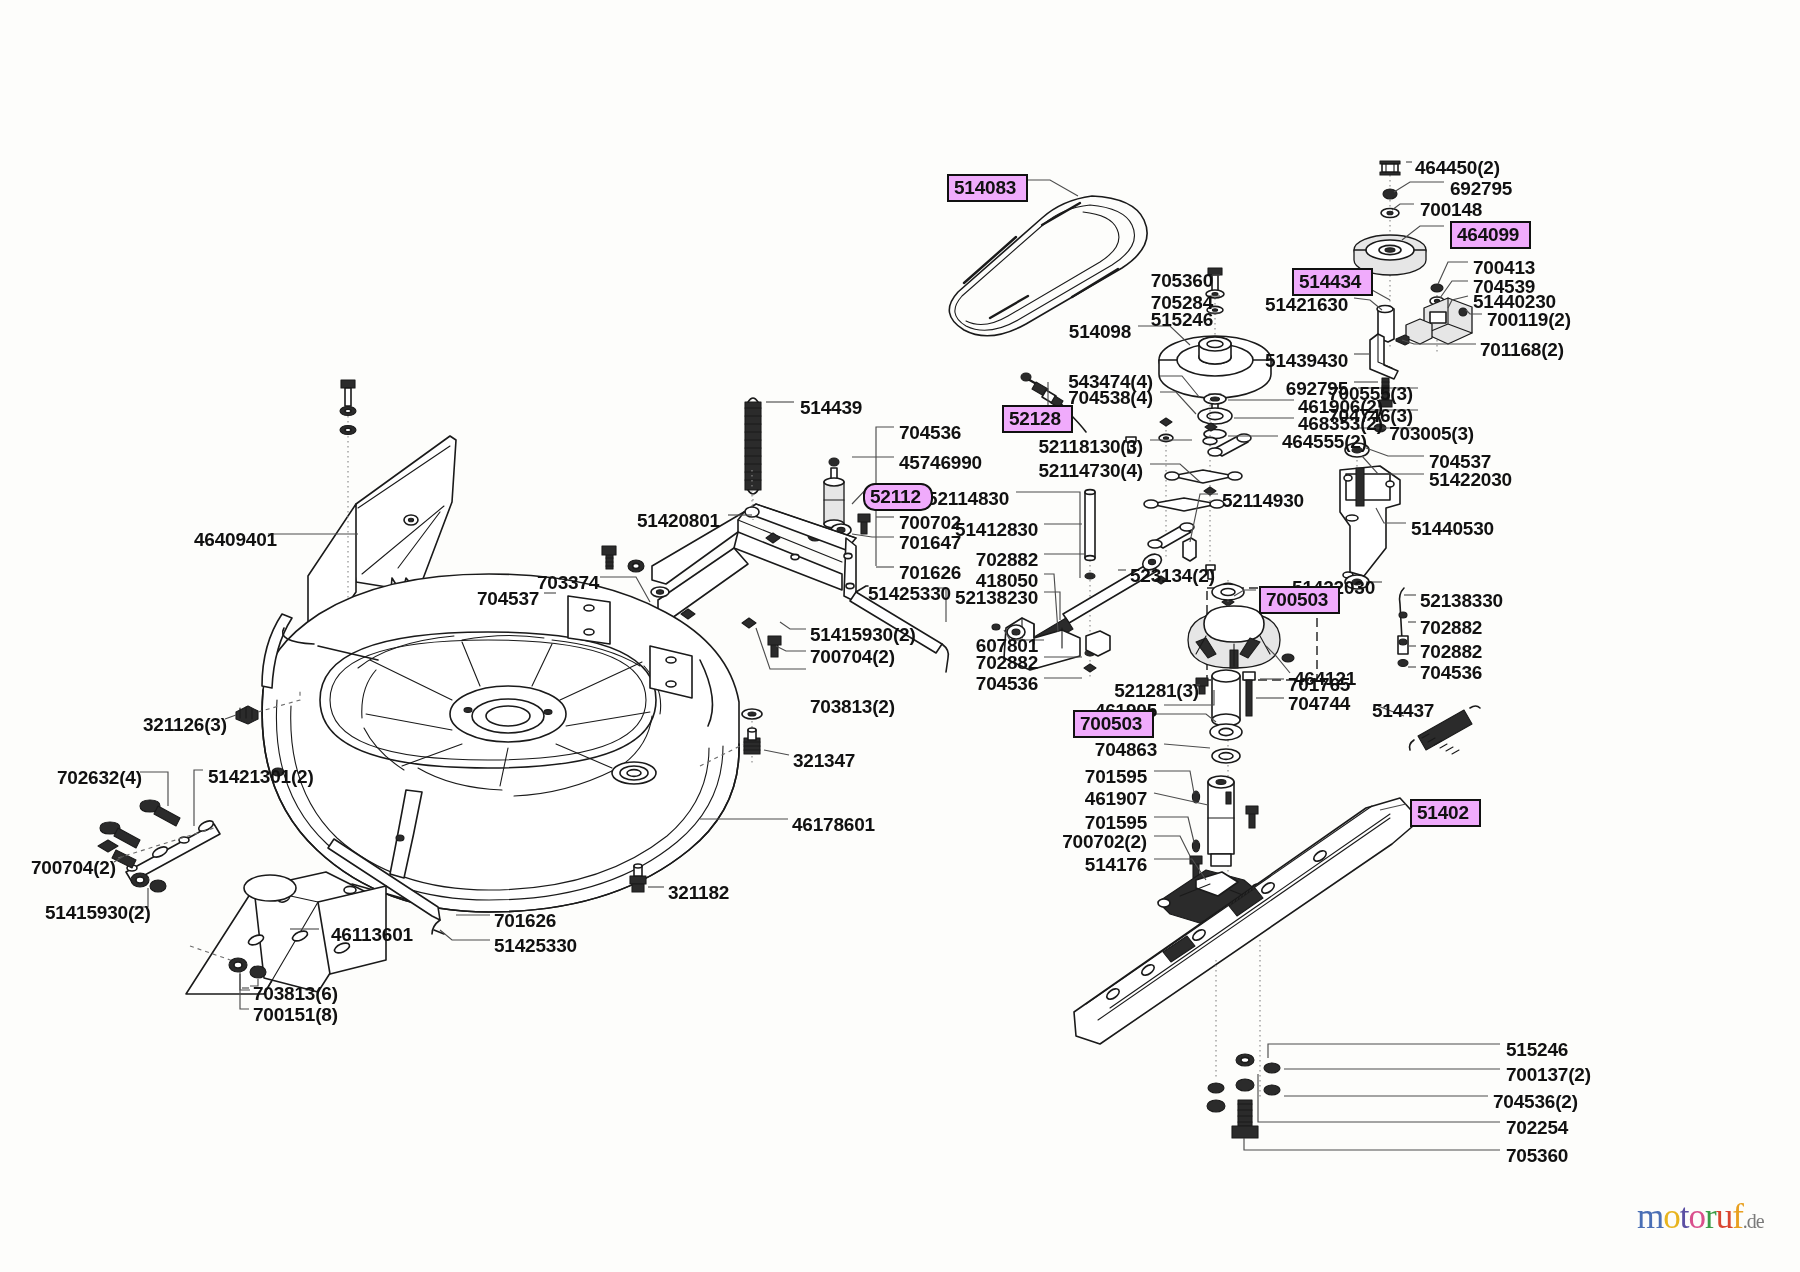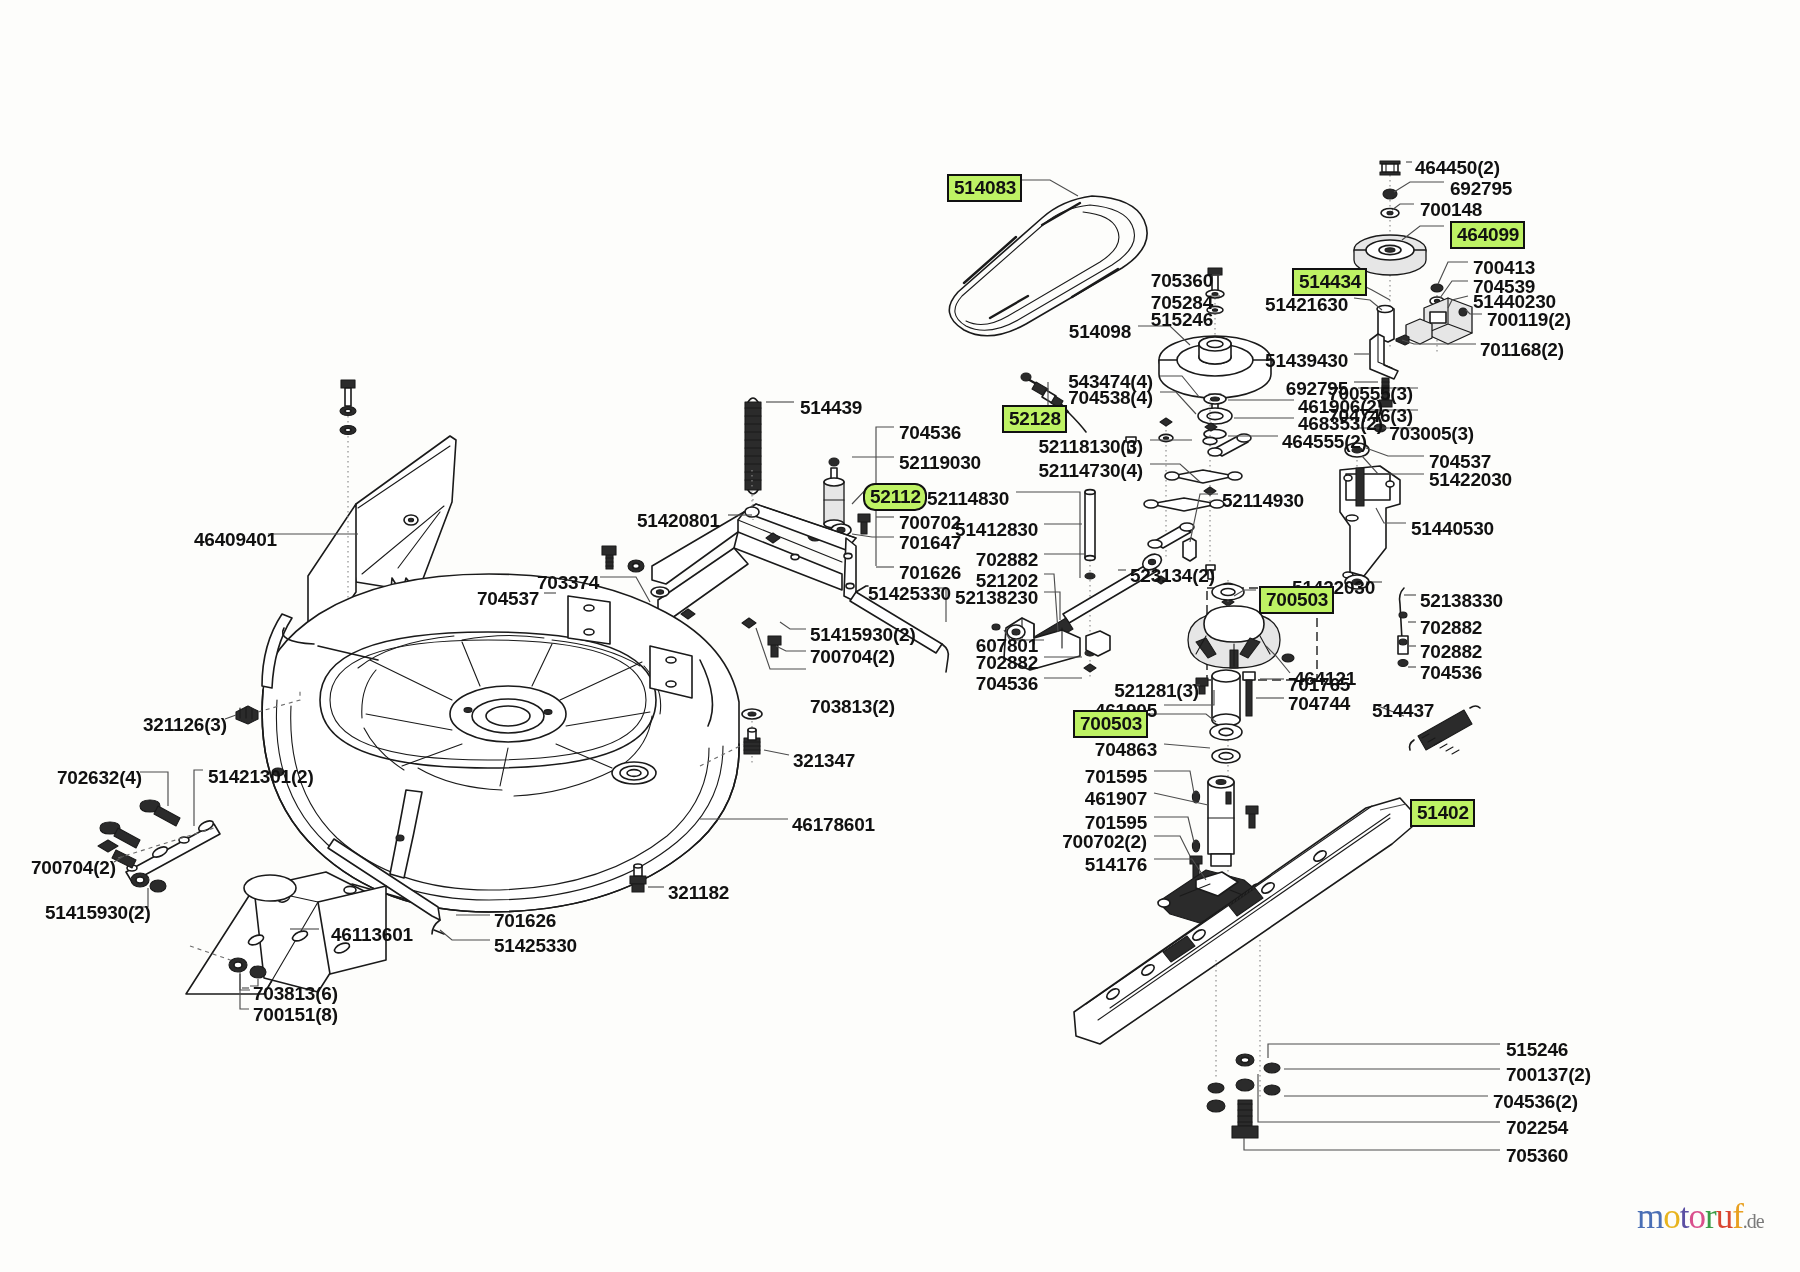--- a/index.html
+++ b/index.html
@@ -28,22 +28,22 @@
     font-size: 19px;
     font-weight: bold;
     color: #111111;
     white-space: nowrap;
     line-height: 1;
     letter-spacing: -0.2px;
   }
   .lbl.r { transform: translateX(-100%); }
   .lbl.boxed {
     border: 2px solid #111111;
-    padding: 2px 4px 3px 5px;
-    background: #bef264;
+    padding: 2px 10px 3px 5px;
+    background: #f0abfc;
     line-height: 1;
   }
   #watermark {
     position: absolute;
     left: 1637px;
     top: 1197px;
     font-family: "Liberation Serif", serif;
     font-size: 35px;
     font-weight: normal;
     letter-spacing: -1px;
@@ -653,21 +653,21 @@
       <div class="lbl" style="left: 1298px; top: 397px;">461906(2)</div>
       <div class="lbl" style="left: 1298px; top: 414px;">468353(2)</div>
       <div class="lbl" style="left: 1282px; top: 432px;">464555(2)</div>
       <div class="lbl boxed" style="left: 1002px; top: 405px;">52128</div>
       <div class="lbl r" style="left: 1143px; top: 437px;">52118130(3)</div>
       <div class="lbl r" style="left: 1143px; top: 461px;">52114730(4)</div>
       <div class="lbl" style="left: 1222px; top: 491px;">52114930</div>
       <div class="lbl r" style="left: 1009px; top: 489px;">52114830</div>
       <div class="lbl r" style="left: 1038px; top: 520px;">51412830</div>
       <div class="lbl r" style="left: 1038px; top: 550px;">702882</div>
-      <div class="lbl r" style="left: 1038px; top: 571px;">521202</div>
+      <div class="lbl r" style="left: 1038px; top: 571px;">418050</div>
       <div class="lbl r" style="left: 1038px; top: 588px;">52138230</div>
       <div class="lbl" style="left: 1130px; top: 566px;">523134(2)</div>
       <div class="lbl r" style="left: 1038px; top: 636px;">607801</div>
       <div class="lbl r" style="left: 1038px; top: 653px;">702882</div>
       <div class="lbl r" style="left: 1038px; top: 674px;">704536</div>
       <div class="lbl" style="left: 1429px; top: 452px;">704537</div>
       <div class="lbl" style="left: 1429px; top: 470px;">51422030</div>
       <div class="lbl" style="left: 1411px; top: 519px;">51440530</div>
       <div class="lbl r" style="left: 1375px; top: 578px;">51422030</div>
       <div class="lbl boxed" style="left: 1259px; top: 586px;">700503</div>
@@ -693,21 +693,21 @@
       <div class="lbl" style="left: 1506px; top: 1065px;">700137(2)</div>
       <div class="lbl" style="left: 1493px; top: 1092px;">704536(2)</div>
       <div class="lbl" style="left: 1506px; top: 1118px;">702254</div>
       <div class="lbl" style="left: 1506px; top: 1146px;">705360</div>
       <div class="lbl r" style="left: 1413px; top: 384px;">700555(3)</div>
       <div class="lbl r" style="left: 1413px; top: 406px;">704746(3)</div>
       <div class="lbl r" style="left: 1474px; top: 424px; text-align: center;">703005(3)</div>
       <div class="lbl" style="left: 194px; top: 530px;">46409401</div>
       <div class="lbl" style="left: 800px; top: 398px;">514439</div>
       <div class="lbl" style="left: 899px; top: 423px;">704536</div>
-      <div class="lbl" style="left: 899px; top: 453px;">52119030</div>
+      <div class="lbl" style="left: 899px; top: 453px;">45746990</div>
       <div class="lbl boxed" style="left: 863px; top: 483px; border-radius: 12px;">52112</div>
       <div class="lbl" style="left: 899px; top: 513px;">700702</div>
       <div class="lbl" style="left: 899px; top: 533px;">701647</div>
       <div class="lbl" style="left: 899px; top: 563px;">701626</div>
       <div class="lbl" style="left: 868px; top: 584px;">51425330</div>
       <div class="lbl" style="left: 637px; top: 511px;">51420801</div>
       <div class="lbl" style="left: 537px; top: 573px;">703374</div>
       <div class="lbl" style="left: 477px; top: 589px;">704537</div>
       <div class="lbl" style="left: 810px; top: 625px;">51415930(2)</div>
       <div class="lbl" style="left: 810px; top: 647px;">700704(2)</div>

